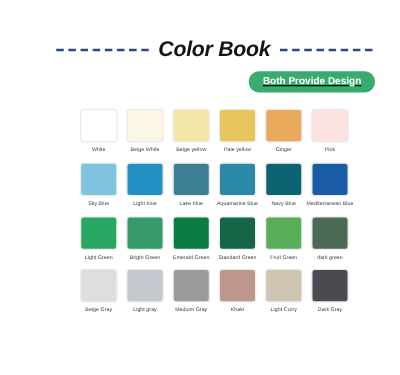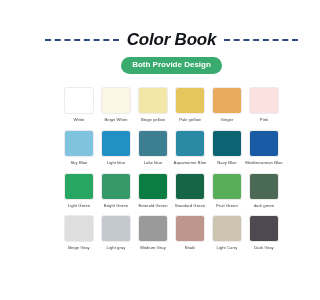--- a/index.html
+++ b/index.html
@@ -45,21 +45,22 @@
     font-weight: bold;
     font-style: italic;
     color: #111418;
     letter-spacing: -0.2px;
     white-space: nowrap;
     line-height: 20px;
   }
   .badge-row {
     margin-top: 7px;
     display: flex;
-    justify-content: center;
+    justify-content: flex-end;
+    text-decoration: underline;
   }
   .badge {
     background: #3aab6e;
     color: #ffffff;
     font-size: 8px;
     font-weight: bold;
     border-radius: 999px;
     padding: 4px 11px 5px 11px;
     line-height: 1;
     white-space: nowrap;

